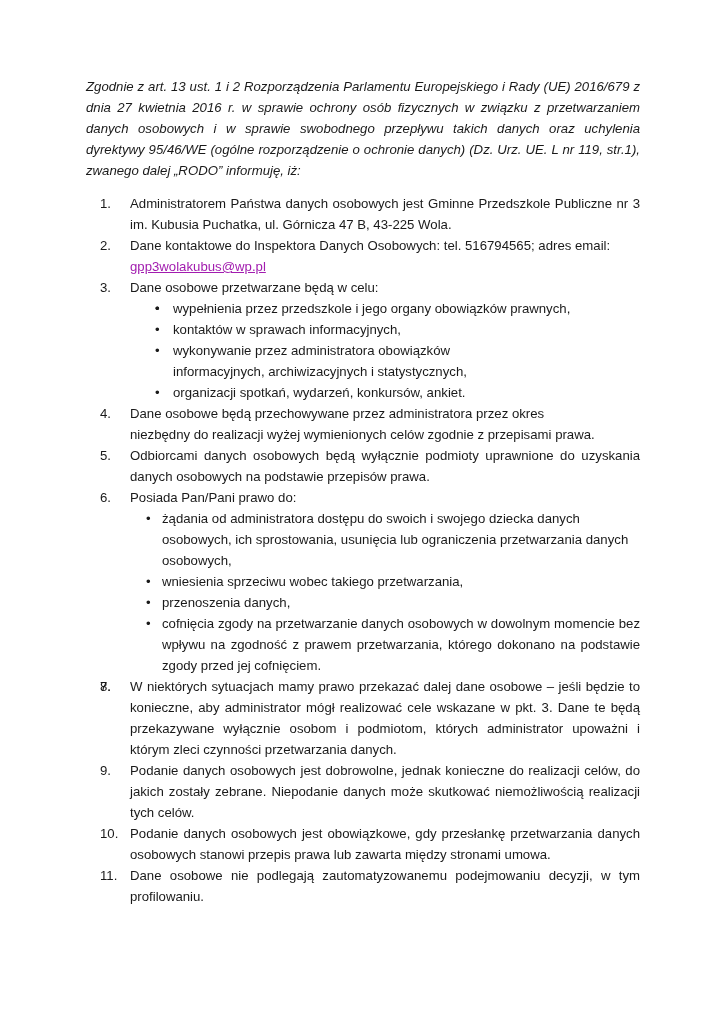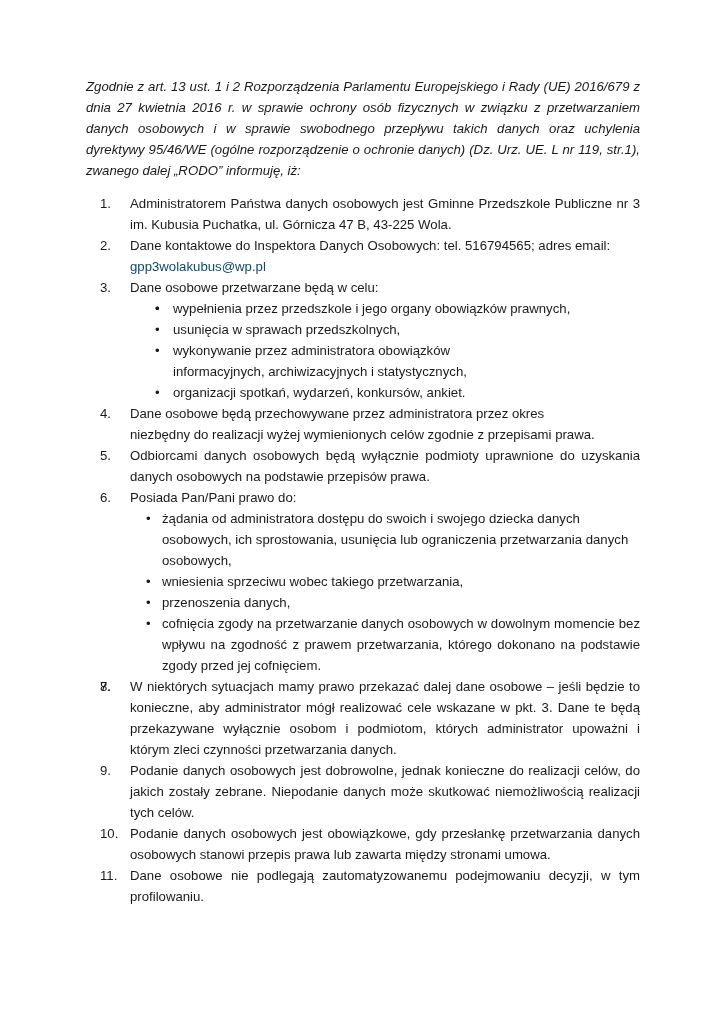--- a/index.html
+++ b/index.html
@@ -10,21 +10,21 @@
   .intro { text-align: justify; margin: 8px 0 12px 0; font-style: italic; }
   ol.main { list-style: none; margin: 0; padding: 0; }
   ol.main > li { position: relative; padding-left: 44px; text-align: justify; }
   .num { position: absolute; left: 14px; top: 0; }
   ul.sub { list-style: none; margin: 0; padding: 0; }
   ul.sub > li { position: relative; padding-left: 43px; text-align: left; }
   ul.sub.b3 > li { padding-left: 43px; }
   ul.sub > li .bullet { position: absolute; left: 25px; top: 0; }
   ul.sub.b6 > li { padding-left: 32px; }
   ul.sub.b6 > li .bullet { left: 16px; }
-  .link { color: #0c4a6e; }
+  .link { color: #a21caf; text-decoration: underline; }
   .j { text-align: justify; }
 </style>
 </head>
 <body>
 
 <div class="page">
   <p class="intro">Zgodnie z art. 13 ust. 1 i 2 Rozporządzenia Parlamentu Europejskiego i Rady (UE) 2016/679 z dnia 27 kwietnia 2016 r. w sprawie ochrony osób fizycznych w związku z przetwarzaniem danych osobowych i w sprawie swobodnego przepływu takich danych oraz uchylenia dyrektywy 95/46/WE (ogólne rozporządzenie o ochronie danych) (Dz. Urz. UE. L nr 119, str.1), zwanego dalej „RODO” informuję, iż:</p>
 
   <ol class="main">
     <li>
@@ -35,21 +35,21 @@
       <span class="num">2.</span>
       <span>Dane kontaktowe do Inspektora Danych Osobowych: tel. 516794565; adres email:</span><br>
       <a class="link">gpp3wolakubus@wp.pl</a>
     </li>
     <li>
       <span class="num">3.</span>
       <span>Dane osobowe przetwarzane będą w celu:</span>
       <ul class="sub b3">
         <li><span class="bullet">•</span></li>
         <li><span class="bullet">•</span><span>wypełnienia przez przedszkole i jego organy obowiązków prawnych,</span></li>
-        <li><span class="bullet">•</span><span>usunięcia w sprawach przedszkolnych,</span></li>
+        <li><span class="bullet">•</span><span>kontaktów w sprawach informacyjnych,</span></li>
         <li style="padding-right:140px"><span class="bullet">•</span><span>wykonywanie przez administratora obowiązków informacyjnych, archiwizacyjnych i statystycznych,</span></li>
         <li><span class="bullet">•</span><span>organizacji spotkań, wydarzeń, konkursów, ankiet.</span></li>
       </ul>
     </li>
     <li style="text-align:left; padding-right:40px">
       <span class="num">4.</span>
       <span>Dane osobowe będą przechowywane przez administratora przez okres niezbędny do realizacji wyżej wymienionych celów zgodnie z przepisami prawa.</span>
     </li>
     <li>
       <span class="num">5.</span>

